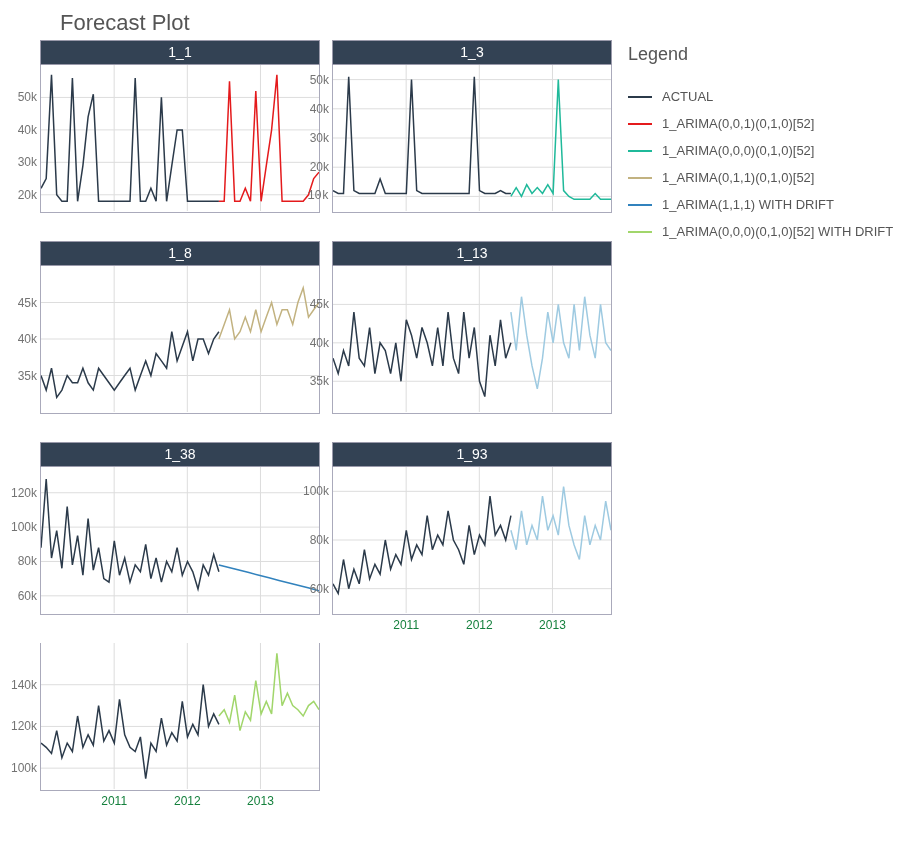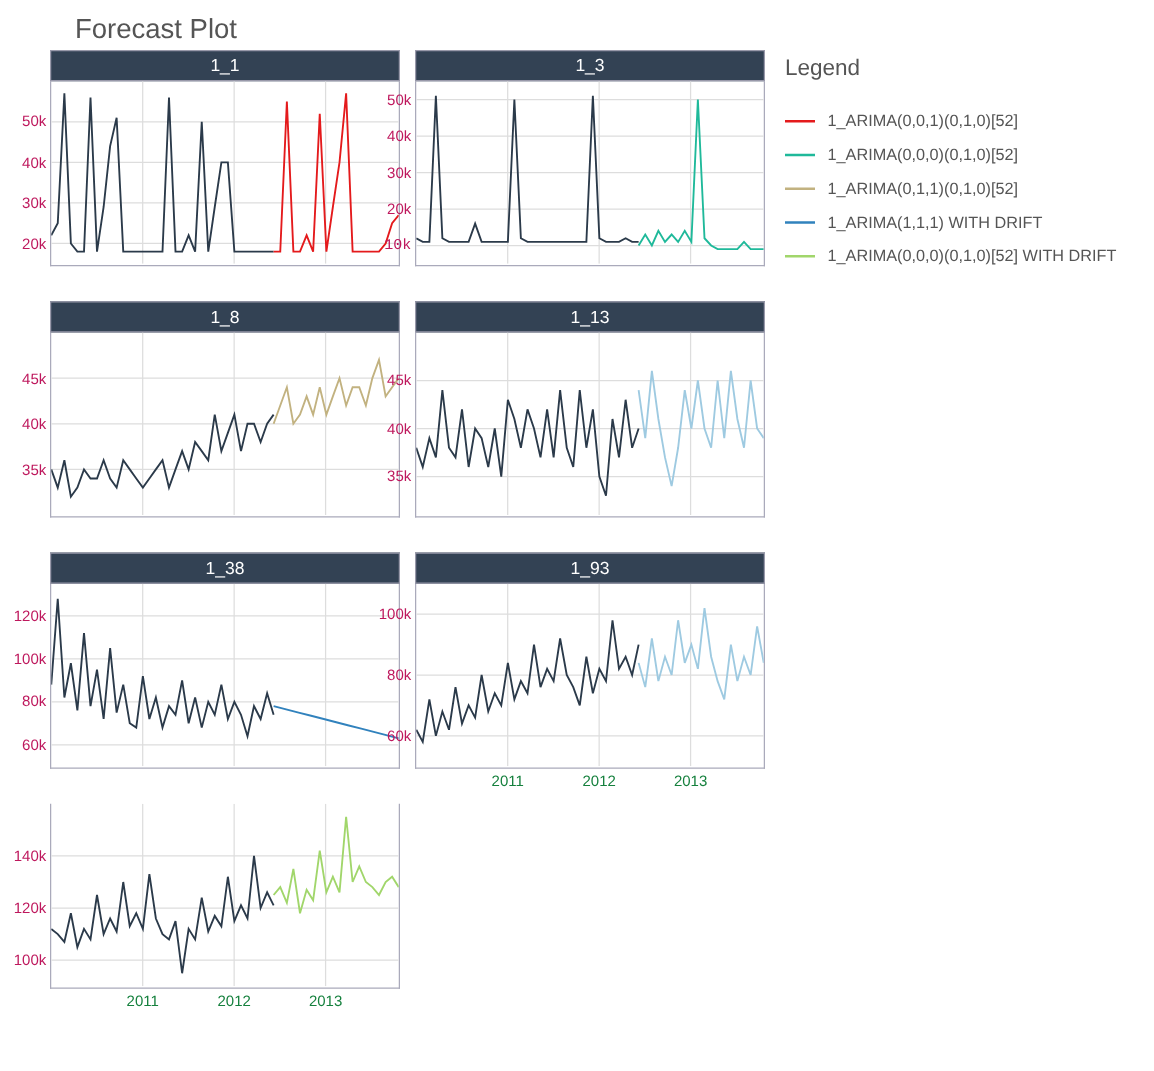--- a/index.html
+++ b/index.html
@@ -55,21 +55,21 @@
     left: -42px;
     top: 0;
     bottom: 0;
     width: 40px;
   }
   .y-tick {
     position: absolute;
     right: 2px;
     transform: translateY(-50%);
     font-size: 12px;
-    color: #be185d;
+    color: #737373;
     white-space: nowrap;
   }
   .x-axis {
     position: absolute;
     left: 0; right: 0;
     bottom: -22px;
     height: 20px;
   }
   .x-tick {
     position: absolute;
@@ -300,20 +300,24 @@
               <div class="x-tick" style="left: 146.316px;">2012</div>
               <div class="x-tick" style="left: 219.474px;">2013</div>
             </div>
           </div>
         </div>
       </div>
     <div class="legend">
       <h3 class="legend-title">Legend</h3>
       <div id="legend-items">
           <div class="legend-item">
+            <div class="legend-swatch" style="background: rgb(43, 58, 74);"></div>
+            <span>ACTUAL</span>
+          </div>
+          <div class="legend-item">
             <div class="legend-swatch" style="background: rgb(228, 26, 28);"></div>
             <span>1_ARIMA(0,0,1)(0,1,0)[52]</span>
           </div>
           <div class="legend-item">
             <div class="legend-swatch" style="background: rgb(31, 185, 154);"></div>
             <span>1_ARIMA(0,0,0)(0,1,0)[52]</span>
           </div>
           <div class="legend-item">
             <div class="legend-swatch" style="background: rgb(194, 178, 128);"></div>
             <span>1_ARIMA(0,1,1)(0,1,0)[52]</span>

